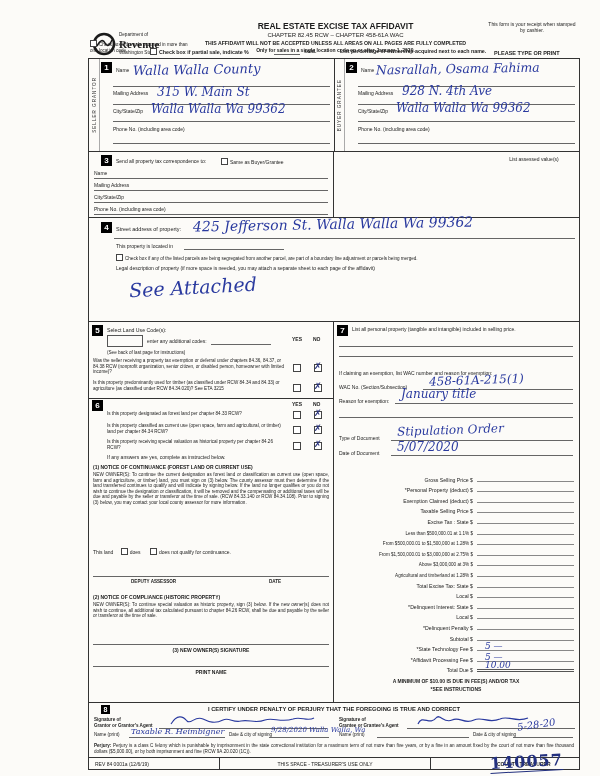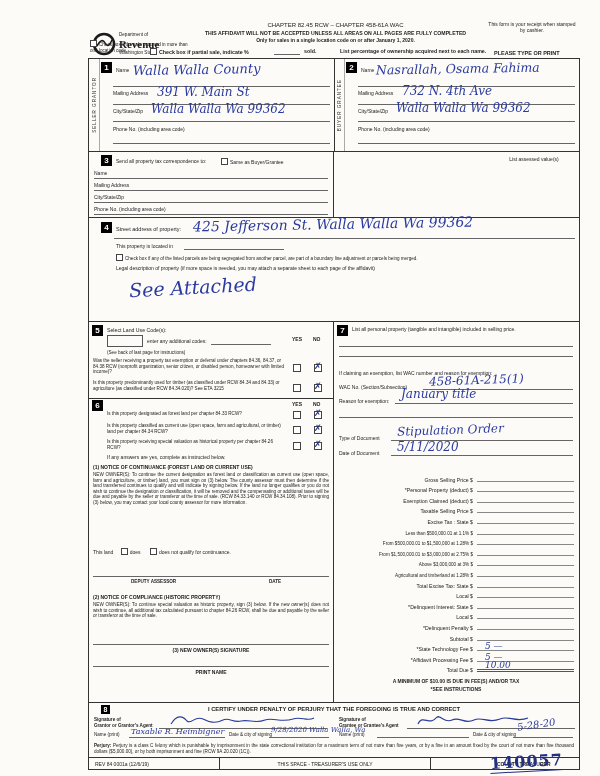--- a/index.html
+++ b/index.html
@@ -45,20 +45,21 @@
       </svg>
       <div>
         <div class="f45">Department of</div>
         <div style="font-size:11px;font-weight:bold;font-family:'Liberation Serif',serif;">Revenue</div>
         <div class="f45">Washington State</div>
       </div>
     </div>
   </div>
 
   <div class="abs c" style="left:100px;top:5px;width:295px;">
+    <div class="b" style="font-size:8.5px;">REAL ESTATE EXCISE TAX AFFIDAVIT</div>
     <div style="font-size:6px;margin-top:1px;">CHAPTER 82.45 RCW – CHAPTER 458-61A WAC</div>
     <div class="b" style="font-size:5.2px;margin-top:2px;">THIS AFFIDAVIT WILL NOT BE ACCEPTED UNLESS ALL AREAS ON ALL PAGES ARE FULLY COMPLETED</div>
     <div class="b" style="font-size:5px;margin-top:1px;">Only for sales in a single location code on or after January 1, 2020.</div>
   </div>
 
   <div class="abs c f5" style="left:400px;top:5px;width:88px;">This form is your receipt when stamped by cashier.</div>
   <div class="abs b" style="left:406px;top:34px;font-size:5.5px;">PLEASE TYPE OR PRINT</div>
 
   <div class="abs f45" style="left:2px;top:24px;width:100px;">
     <span class="cb"></span><span>Check box if the sale occurred in more than one location code</span>
@@ -79,39 +80,39 @@
 
       <div class="abs" style="left:0;top:0;width:245px;height:92px;border-right:1px solid #333;">
         <div class="side">
               <span>SELLER GRANTOR</span>
             </div>
         <div class="numbox" style="left:12px;top:3px;">1</div>
         <span class="abs f5" style="left:27px;top:8px;">Name</span>
         <span class="abs hw" style="left:44px;top:3px;font-size:13px;transform:rotate(-1deg);">Walla Walla County</span>
         <span class="ul" style="left:24px;top:27px;width:217px;"></span>
         <span class="abs f5" style="left:24px;top:31px;">Mailing Address</span>
-        <span class="abs hw" style="left:68px;top:26px;font-size:12px;">391 W. Main St</span>
+        <span class="abs hw" style="left:68px;top:26px;font-size:12px;">315 W. Main St</span>
         <span class="ul" style="left:24px;top:45px;width:217px;"></span>
         <span class="abs f5" style="left:24px;top:49px;">City/State/Zip</span>
         <span class="abs hw" style="left:62px;top:43px;font-size:12px;">Walla Walla Wa 99362</span>
         <span class="ul" style="left:24px;top:62px;width:217px;"></span>
         <span class="abs f5" style="left:24px;top:67px;">Phone No. (including area code)</span>
         <span class="ul" style="left:24px;top:84px;width:217px;"></span>
       </div>
 
       <div class="abs" style="left:245px;top:0;width:245px;height:92px;">
         <div class="side">
               <span>BUYER GRANTEE</span>
             </div>
         <div class="numbox" style="left:12px;top:3px;">2</div>
         <span class="abs f5" style="left:27px;top:8px;">Name</span>
         <span class="abs hw" style="left:42px;top:2px;font-size:12.5px;transform:rotate(-1deg);">Nasrallah, Osama Fahima</span>
         <span class="ul" style="left:24px;top:27px;width:217px;"></span>
         <span class="abs f5" style="left:24px;top:31px;">Mailing Address</span>
-        <span class="abs hw" style="left:68px;top:25px;font-size:12px;">732 N. 4th Ave</span>
+        <span class="abs hw" style="left:68px;top:25px;font-size:12px;">928 N. 4th Ave</span>
         <span class="ul" style="left:24px;top:45px;width:217px;"></span>
         <span class="abs f5" style="left:24px;top:49px;">City/State/Zip</span>
         <span class="abs hw" style="left:62px;top:42px;font-size:12px;">Walla Walla Wa 99362</span>
         <span class="ul" style="left:24px;top:62px;width:217px;"></span>
         <span class="abs f5" style="left:24px;top:67px;">Phone No. (including area code)</span>
         <span class="ul" style="left:24px;top:84px;width:217px;"></span>
       </div>
     </div>
 
     <div class="abs" style="left:0;top:92px;width:490px;height:66px;border-top:1px solid #333;">
@@ -231,21 +232,21 @@
         <span class="abs hw" style="left:96px;top:51px;font-size:12px;transform:rotate(-2deg);">458-61A-215(1)</span>
         <span class="ul" style="left:90px;top:67px;width:150px;"></span>
         <span class="abs f5" style="left:6px;top:76px;">Reason for exemption:</span>
         <span class="abs hw" style="left:68px;top:65px;font-size:12px;">January title</span>
         <span class="ul" style="left:62px;top:81px;width:178px;"></span>
         <span class="ul" style="left:6px;top:95px;width:234px;"></span>
         <span class="abs f5" style="left:6px;top:113px;">Type of Document</span>
         <span class="abs hw" style="left:64px;top:101px;font-size:12px;transform:rotate(-2deg);">Stipulation Order</span>
         <span class="ul" style="left:58px;top:118px;width:182px;"></span>
         <span class="abs f5" style="left:6px;top:128px;">Date of Document</span>
-        <span class="abs hw" style="left:64px;top:118px;font-size:12px;">5/11/2020</span>
+        <span class="abs hw" style="left:64px;top:118px;font-size:12px;">5/07/2020</span>
         <span class="ul" style="left:58px;top:133px;width:182px;"></span>
 
         <div class="abs" style="left:0;top:150px;width:246px;">
           <div class="prow">
                 <span class="plab">Gross Selling Price $</span>
                 <span class="pval">
                   <span class="hw"></span>
                 </span>
               </div>
           <div class="prow">

